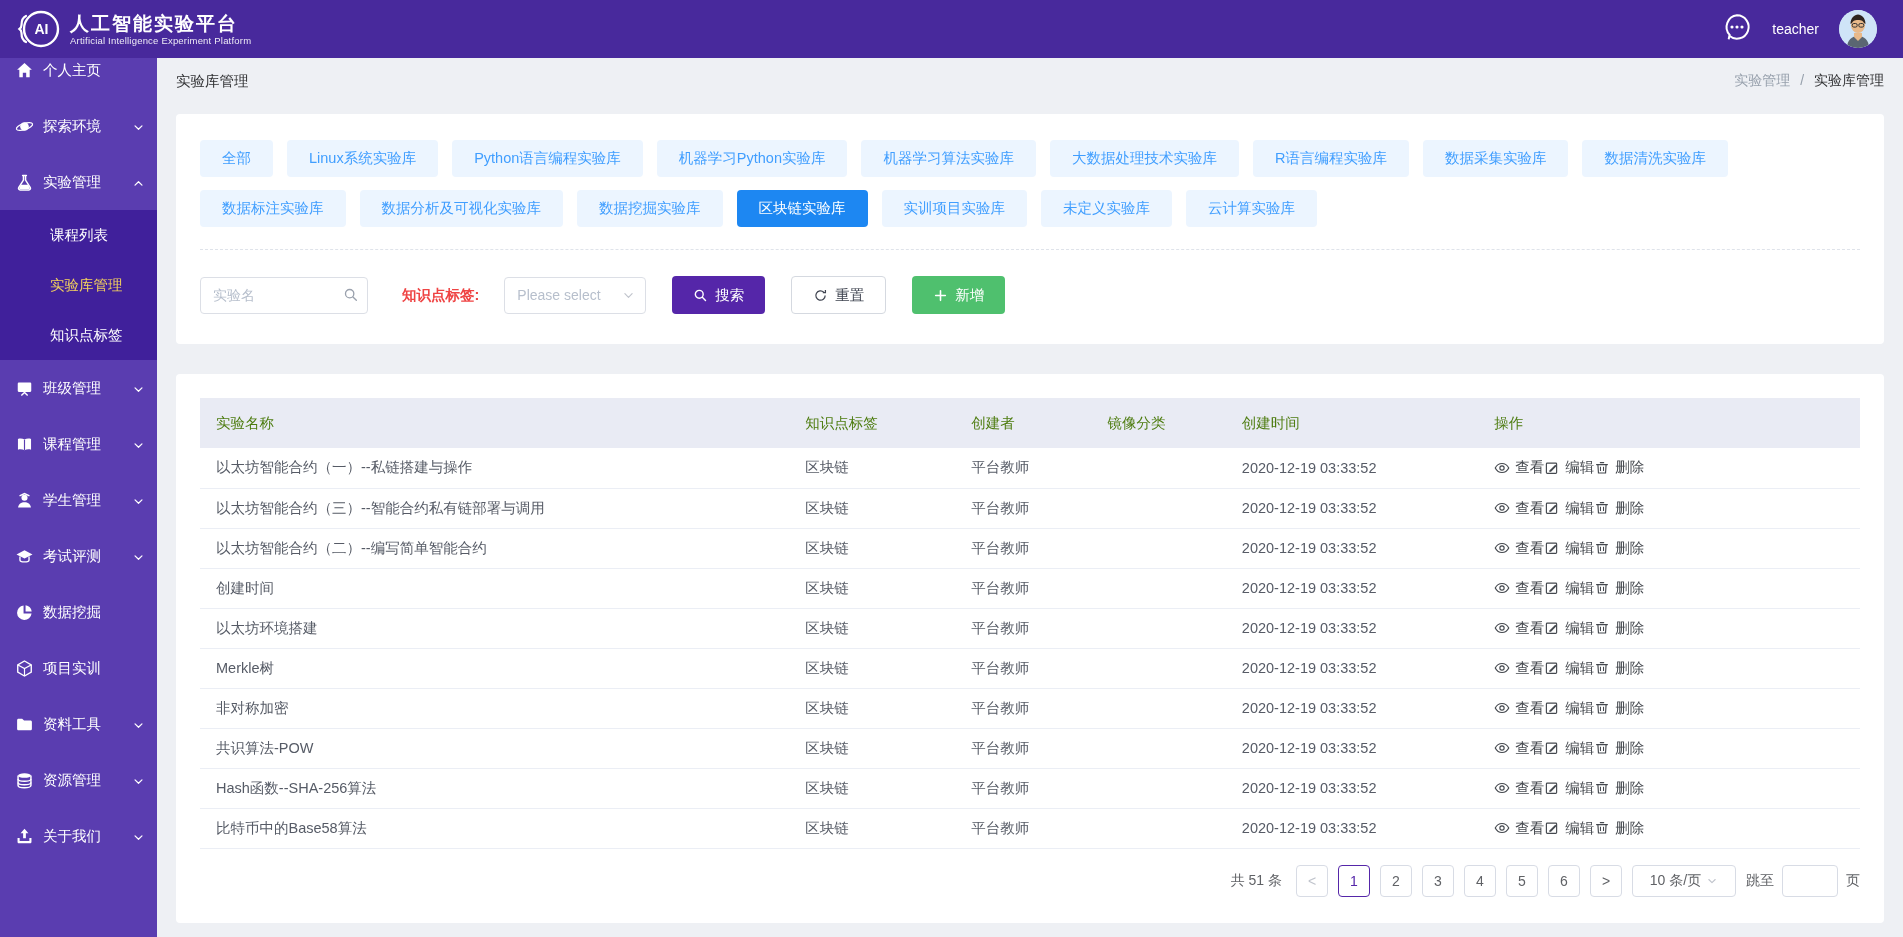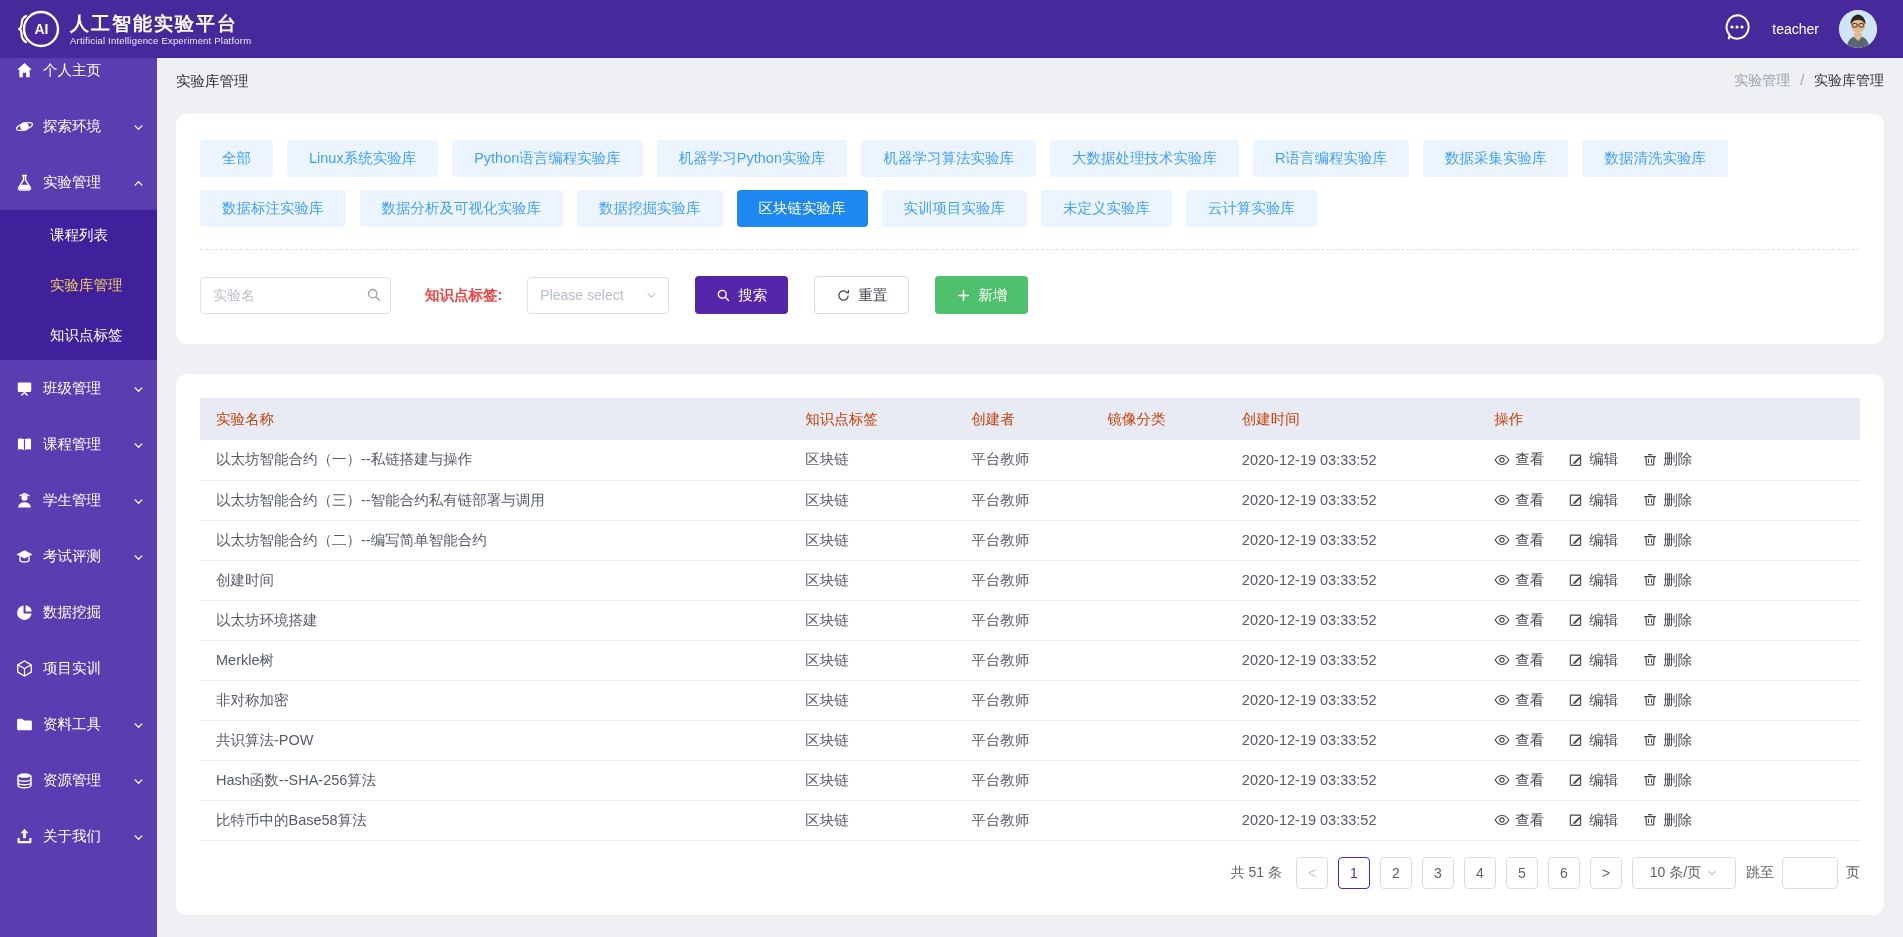--- a/index.html
+++ b/index.html
@@ -62,38 +62,38 @@
   .pagehead {
     height: 46px; display: flex; align-items: center; justify-content: space-between;
     padding: 0 19px; font-size: 14.5px;
   }
   .pagehead .ptitle { color: #303133; }
   .crumbs { font-size: 14px; color: #97a0ac; }
   .crumbs .sep { margin: 0 6px; }
   .crumbs .cur { color: #303133; }
 
   .card {
-    background: #fff; margin: 10px 19px 0; border-radius: 11px;
+    background: #fff; margin: 10px 19px 0; border-radius: 4px;
     padding: 26px 24px 30px;
   }
 
   
   .tags { display: flex; flex-wrap: wrap; gap: 13px 14px; }
   .tag {
     height: 37px; line-height: 37px; padding: 0 22px;
     background: var(--tag_bg, #ecf5ff); color: var(--tag_text, #409eff);
     font-size: 14.5px; border-radius: 4px; cursor: pointer; white-space: nowrap;
   }
   .tag.active { background: var(--tag_active_bg, #1d87f2); color: #fff; }
 
   .dashed { border-top: 1px dashed #dfe3ea; margin: 22px 0 26px; }
 
   
   .searchrow { display: flex; align-items: center; }
-  .inputwrap { position: relative; width: 191px; text-decoration: underline; }
+  .inputwrap { position: relative; width: 168px; text-decoration: underline; }
   .inputwrap input {
     width: 100%; height: 37px; border: 1px solid #dcdfe6; border-radius: 4px;
     padding: 0 32px 0 12px; font-size: 14px; color: #303133; outline: none;
     font-family: inherit;
   }
   .inputwrap input::placeholder { color: #b7bfcc; }
   .inputwrap .ic { position: absolute; right: 9px; top: 10px; width: 16px; height: 16px; color: #9aa1ad; }
   .sl { margin: 0 25px 0 34px; font-size: 14.5px; font-weight: bold; color: #ef4444; white-space: nowrap; }
   .selectwrap {
     width: 142px; height: 37px; border: 1px solid #dcdfe6; border-radius: 4px;
@@ -110,28 +110,28 @@
   }
   .btn .ic { width: 15px; height: 15px; }
   .btn.primary { background: var(--accent, #5526a9); color: #fff; margin-left: 26px; }
   .btn.plain { background: #fff; color: #3f4450; border: 1px solid #d5d9e0; margin-left: 26px; }
   .btn.green { background: var(--add_green, #4fc06e); color: #fff; margin-left: 26px; }
 
   
   .table-card { margin-top: 30px; padding: 24px 24px 26px; }
   table { width: 100%; border-collapse: collapse; font-size: 14.5px; table-layout: fixed; }
   thead th {
-    background: var(--table_header_bg, #e9ebf4); color: #c2410c; font-weight: normal;
-    text-align: left; height: 42px; padding: 0 10px 0 16px; white-space: nowrap;
+    background: var(--table_header_bg, #e9ebf4); color: #4d7c0f; font-weight: normal;
+    text-align: left; height: 50px; padding: 0 10px 0 16px; white-space: nowrap;
   }
   tbody td {
     height: 40px; padding: 0 10px 0 16px; color: #565b66;
     border-bottom: 1px solid #ebeef5; white-space: nowrap; overflow: hidden;
   }
-  .actions { display: flex; align-items: flex-start; gap: 24px; }
+  .actions { display: flex; align-items: flex-start; }
   .action { display: inline-flex; align-items: center; gap: 5px; color: #45494f; cursor: pointer; }
   .action .ic { width: 16px; height: 16px; }
 
   
   .pagination {
     margin-top: 16px; display: flex; align-items: center; justify-content: flex-end;
     gap: 10px; font-size: 14px; color: #606266;
   }
   .pg-total { margin-right: 4px; }
   .pg-btn {

